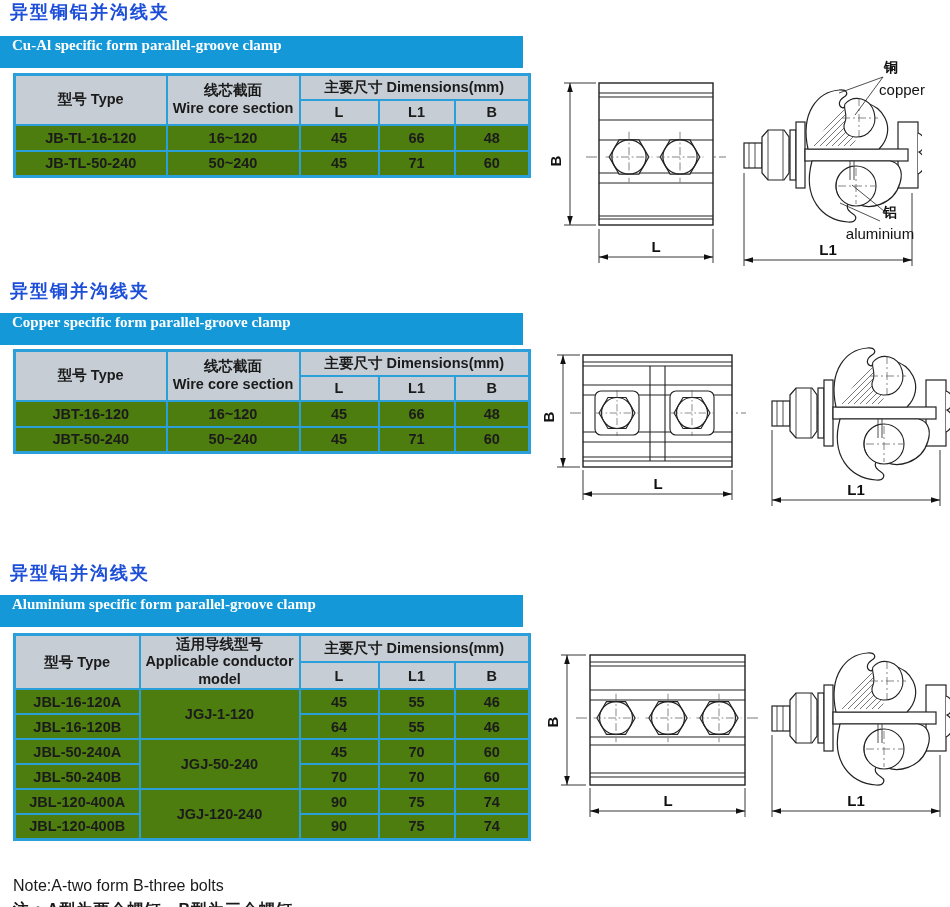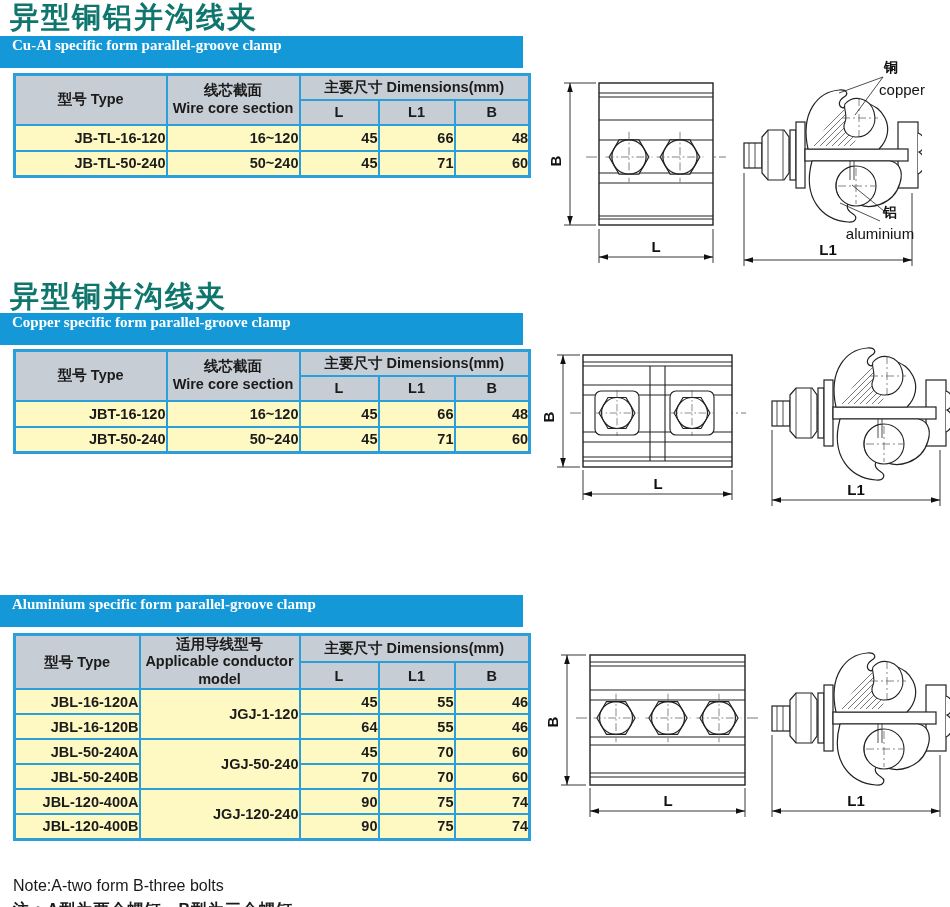--- a/index.html
+++ b/index.html
@@ -4,40 +4,40 @@
 <style>
   html,body{margin:0;padding:0;}
   body{
     width:950px;height:907px;background:#ffffff;
     font-family:"Liberation Sans","DejaVu Sans",sans-serif;
     color:#1a1a1a;position:relative;overflow:hidden;
   }
   .page{position:relative;width:950px;height:907px;background:#fff;}
 
   .sec-title{
-    position:absolute;left:10px;font-size:29px;font-weight:bold;
-    color:#0f766e;letter-spacing:2px;white-space:nowrap;line-height:1;
+    position:absolute;left:10px;font-size:18px;font-weight:bold;
+    color:#1d4ed8;letter-spacing:2px;white-space:nowrap;line-height:1;
   }
   .banner{
     position:absolute;left:0;width:523px;height:32px;background:#1598d8;
     color:#ffffff;font-family:"Liberation Serif","DejaVu Serif",serif;
     font-weight:bold;font-size:15px;line-height:19px;padding-left:12px;
     box-sizing:border-box;white-space:nowrap;
   }
 
   table.tbl{
     position:absolute;border-collapse:collapse;table-layout:fixed;
     background:#fff;border:3px solid #2b9fd9;
   }
   .tbl th,.tbl td{
     border:2px solid #2b9fd9;text-align:center;vertical-align:middle;
     font-size:14.5px;font-weight:bold;padding:0;color:#1b1b1b;
   }
   .tbl th{background:#c6cdd4;}
-  .tbl td{background:#fef9c3;text-align:right;}
+  .tbl td{background:#4d7c0f;}
   .hdr-sub{display:block;line-height:1.2;font-weight:bold;}
 
   .note-line1{position:absolute;left:13px;top:856px;font-size:16px;font-weight:bold;letter-spacing:1px;margin-top:44px;}
   .note-line2{position:absolute;left:13px;top:877px;font-size:16px;font-weight:normal;}
 
   svg.drawing{position:absolute;overflow:visible;}
   svg text{user-select:none;}
   .dimtxt{font:bold 15px "Liberation Sans",sans-serif;fill:#111;}
   .lblzh{font:bold 14px "Liberation Sans",sans-serif;fill:#111;}
   .lblen{font:15px "Liberation Sans",sans-serif;fill:#111;}
@@ -257,20 +257,21 @@
     <text class="dimtxt" x="108" y="149" text-anchor="middle">L</text>
     <use href="#sideview" x="220" y="-2" width="180" height="150"></use>
     <line x1="222" y1="90" x2="222" y2="166" stroke="#222" stroke-width="0.9"></line>
     <line x1="390" y1="110" x2="390" y2="166" stroke="#222" stroke-width="0.9"></line>
     <line x1="222" y1="160" x2="390" y2="160" stroke="#222" stroke-width="0.9"></line>
     <use href="#ah" transform="translate(222,160)"></use>
     <use href="#ah" transform="translate(390,160) rotate(180)"></use>
     <text class="dimtxt" x="306" y="155" text-anchor="middle">L1</text>
   </svg>
 
+  <div class="sec-title" style="top:564px;">异型铝并沟线夹</div>
   <div class="banner" style="top:595px;">Aluminium specific form parallel-groove clamp</div>
 
   <table class="tbl" style="left:13px;top:633px;width:515px;">
     <colgroup>
         <col style="width:125px">
         <col style="width:160px">
         <col style="width:79px">
         <col style="width:76px">
         <col style="width:75px">
       </colgroup>

